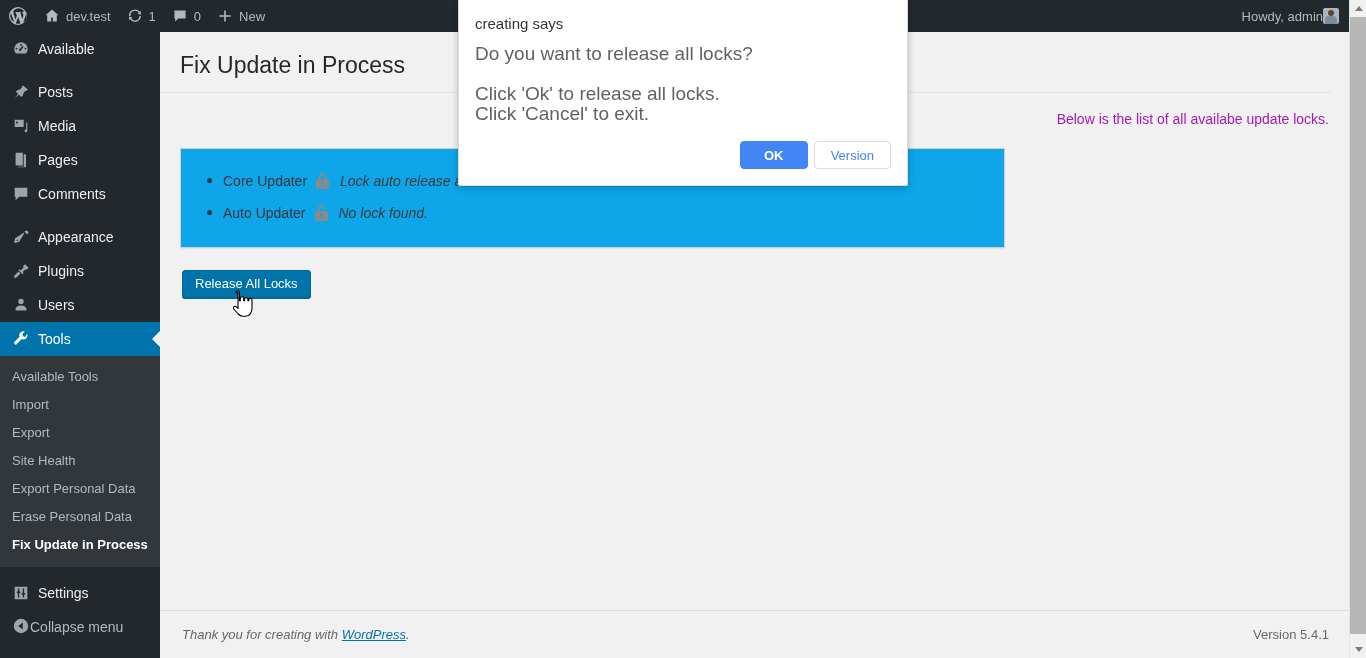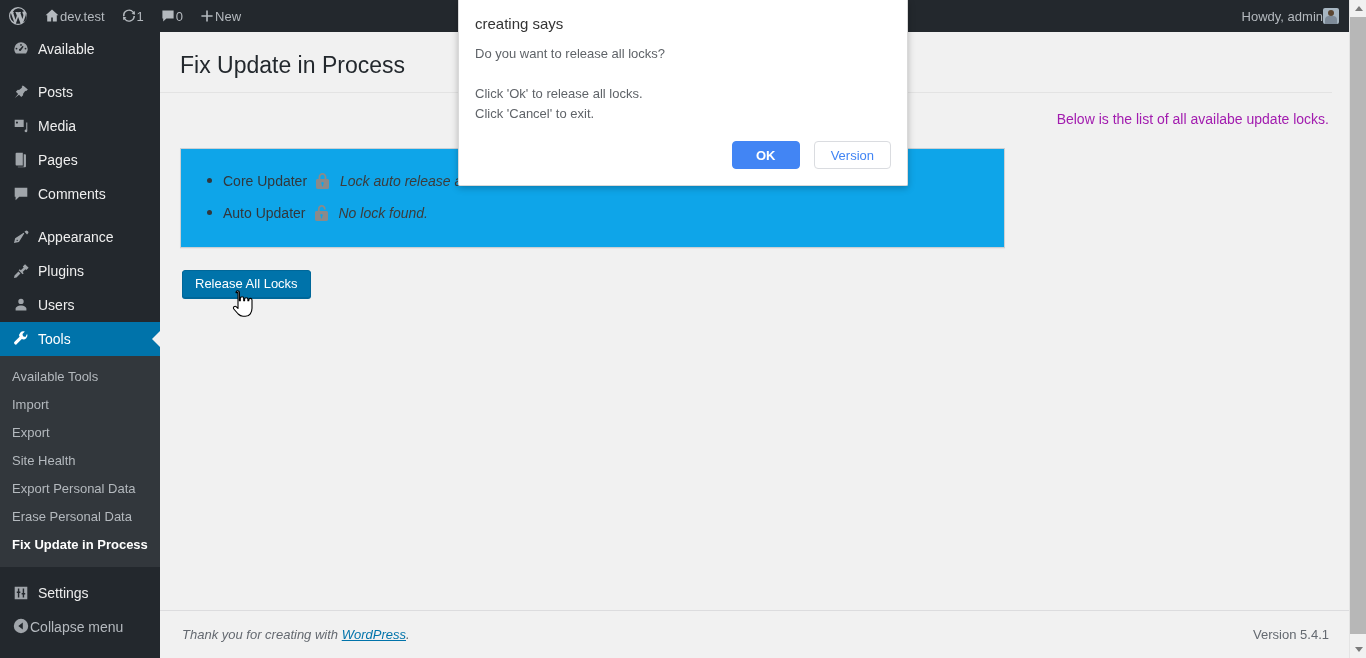--- a/index.html
+++ b/index.html
@@ -13,21 +13,21 @@
 
   
   #adminbar {
     position: absolute; top: 0; left: 0;
     width: 1349px; height: 32px;
     background: #23282d; color: #b4b9be;
     display: flex; align-items: center;
     font-size: 13px; z-index: 40;
   }
   .ab-item {
-    display: flex; align-items: center; 
+    display: flex; align-items: center; gap: 6px;
     height: 32px; padding: 0 8px; color: #b4b9be; white-space: nowrap;
   }
   .ab-item:first-child { padding-left: 8px; }
   .ab-item .lbl { font-size: 13px; }
   .ab-spacer { flex: 1; }
   .ab-icon { display: inline-flex; align-items: center; justify-content: center; }
   .ab-icon svg { display: block; fill: #b4b9be; }
   .ab-count { font-size: 13px; color: #b4b9be; }
   #howdy { display: flex; align-items: center; gap: 0; padding-right: 10px; color: #b4b9be; font-size: 13px; }
   .avatar {
@@ -127,23 +127,23 @@
     position: absolute; left: 458px; top: 0;
     width: 450px; height: 186px;
     background: #fff;
     border: 1px solid #d9d9d9; border-top: none;
     border-radius: 0 0 2px 2px;
     box-shadow: 0 2px 7px rgba(0,0,0,.25);
     z-index: 60;
     padding: 14px 16px 0 16px;
   }
   .dlg-title { font-size: 15px; color: #333; line-height: 20px; padding-bottom: 10px; }
-  .dlg-body { font-size: 13px; color: #5f6368; line-height: 20px; }
+  .dlg-body { font-size: 19px; color: #5f6368; line-height: 20px; }
   .dlg-body .gap { height: 20px; }
-  .dlg-actions { position: absolute; right: 16px; bottom: 16px; display: flex; gap: 14px; margin-top: 24px; }
+  .dlg-actions { position: absolute; right: 16px; bottom: 16px; display: flex; gap: 6px; margin-top: 24px; }
   .dlg-btn {
     font-size: 13px; min-width: 68px; height: 28px;
     border-radius: 4px; display: inline-flex;
     align-items: center; justify-content: center;
     cursor: pointer; padding: 0 16px;
     font-family: "Liberation Sans", sans-serif;
   }
   .dlg-ok { background: #4285f4; color: #fff; border: 1px solid #4285f4; font-weight: 700; }
   .dlg-cancel { background: #fff; color: #4285f4; border: 1px solid #dadce0; }
 

